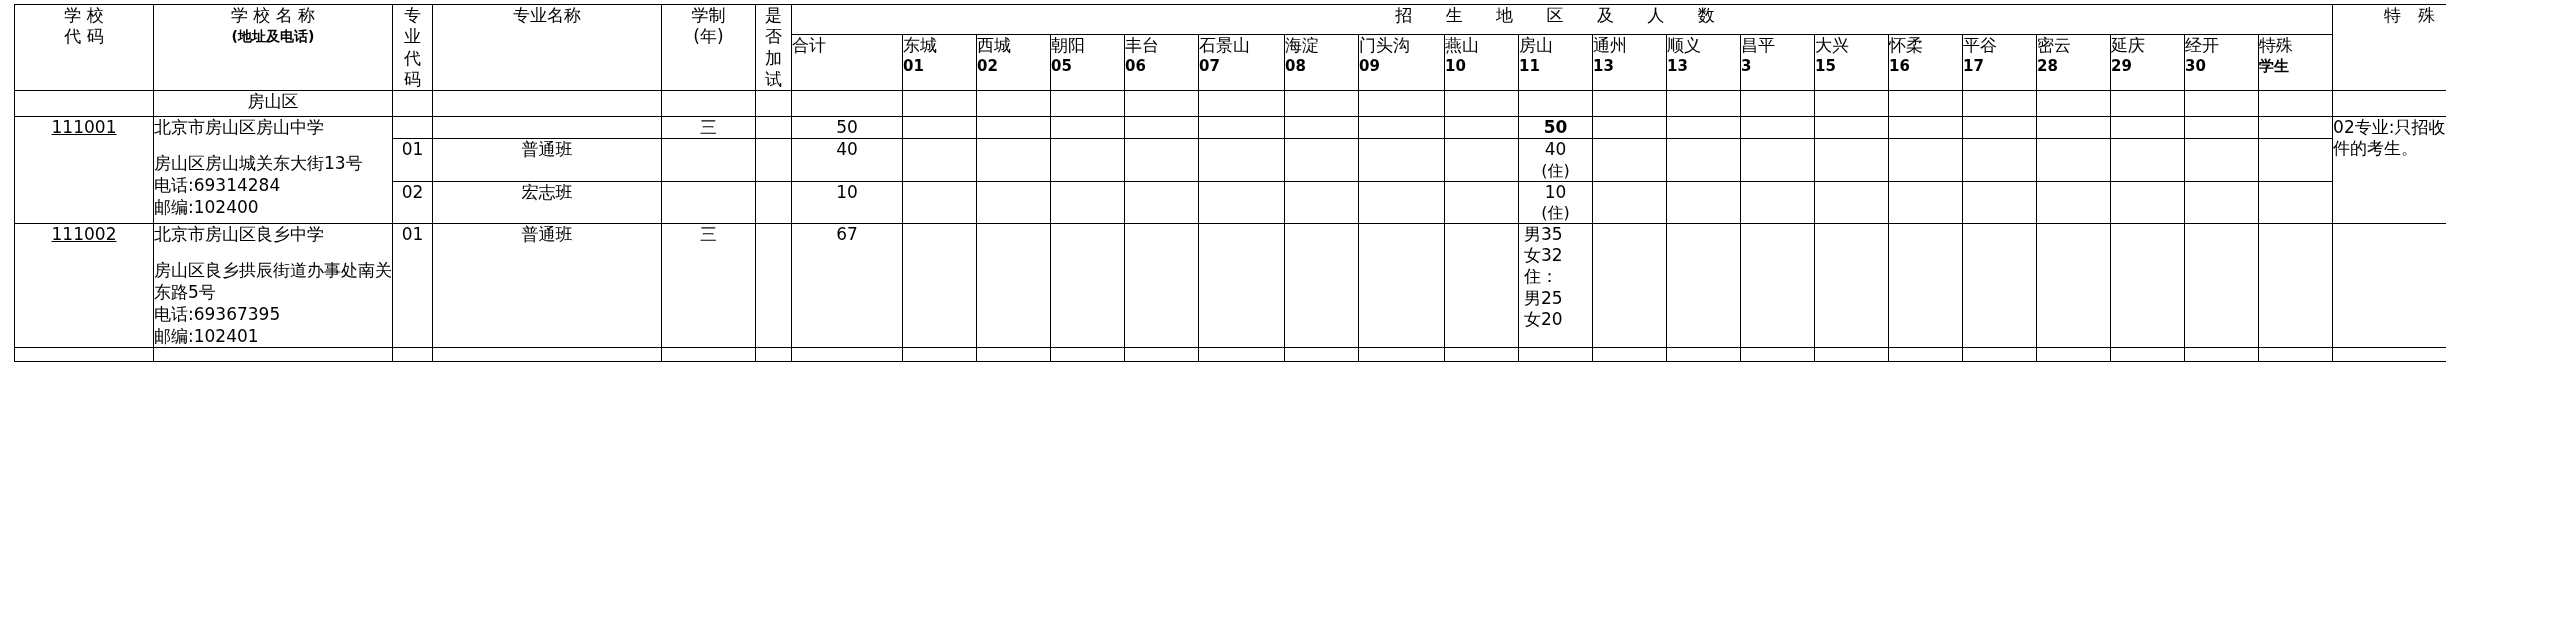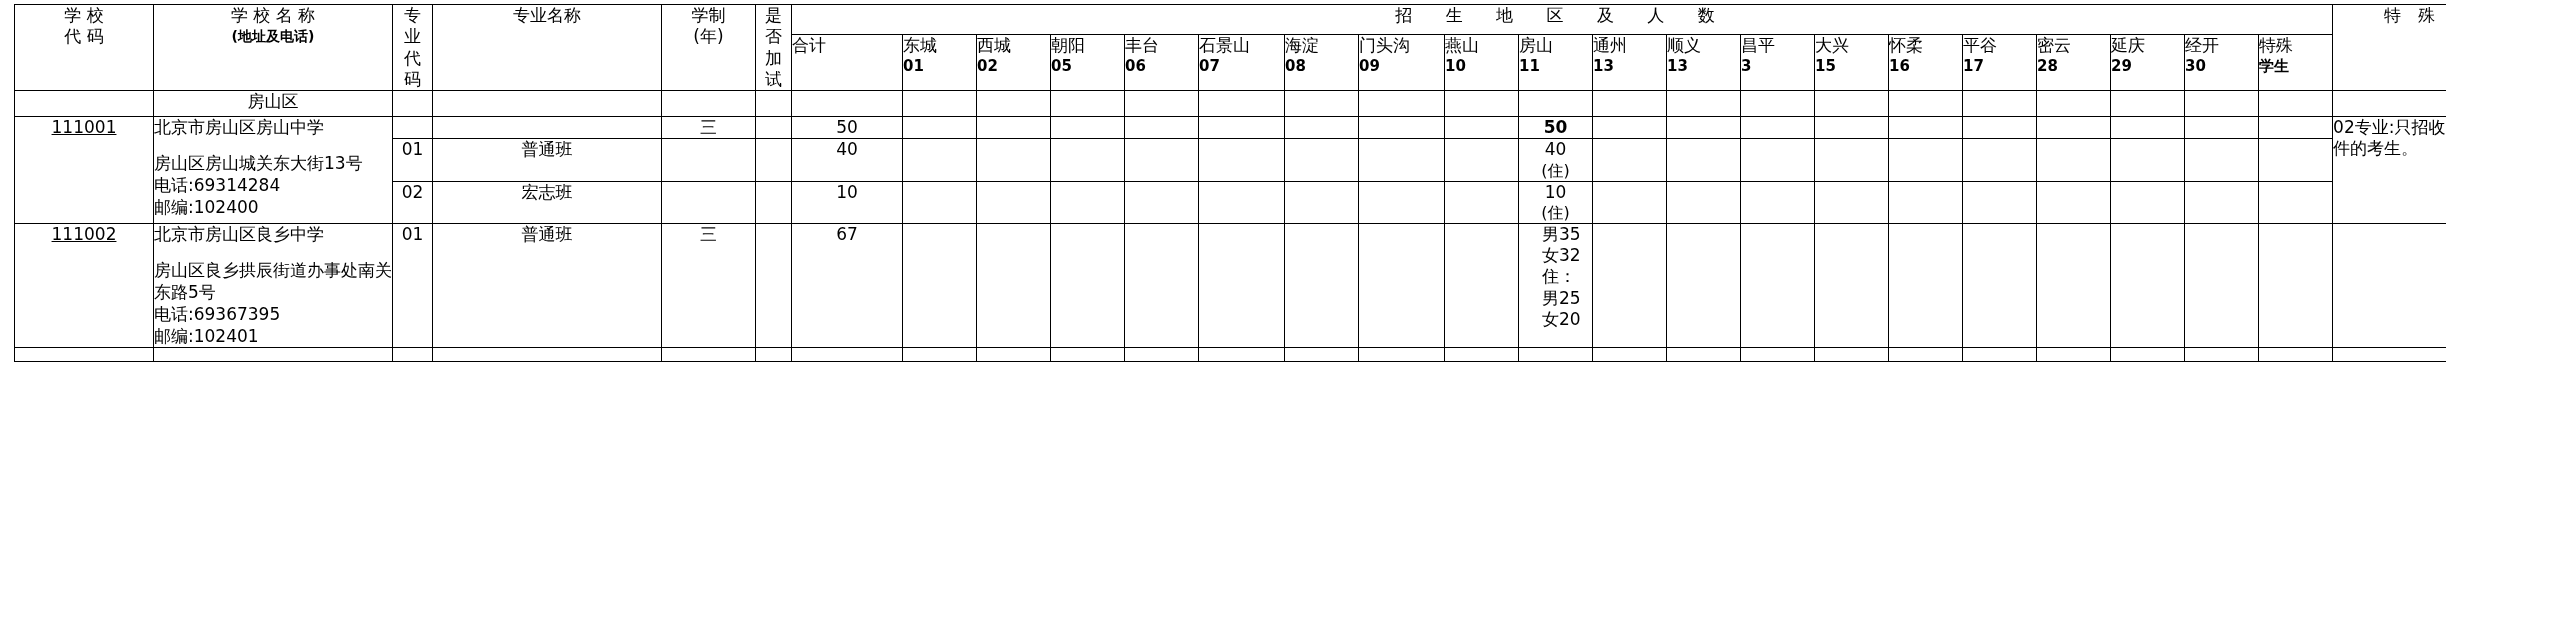--- a/index.html
+++ b/index.html
@@ -426,21 +426,21 @@
       <td class="c-center"></td>
       <td class="total plain">67</td>
       <td></td>
       <td></td>
       <td></td>
       <td></td>
       <td></td>
       <td></td>
       <td></td>
       <td></td>
-      <td class="fsq" style="white-space:pre-line;text-align:left;padding-left:23px;">男35
+      <td class="fsq" style="white-space:pre-line;text-align:left;padding-left:5px;">男35
 女32
 住：
 男25
 女20</td>
       <td></td>
       <td></td>
       <td></td>
       <td></td>
       <td></td>
       <td></td>

